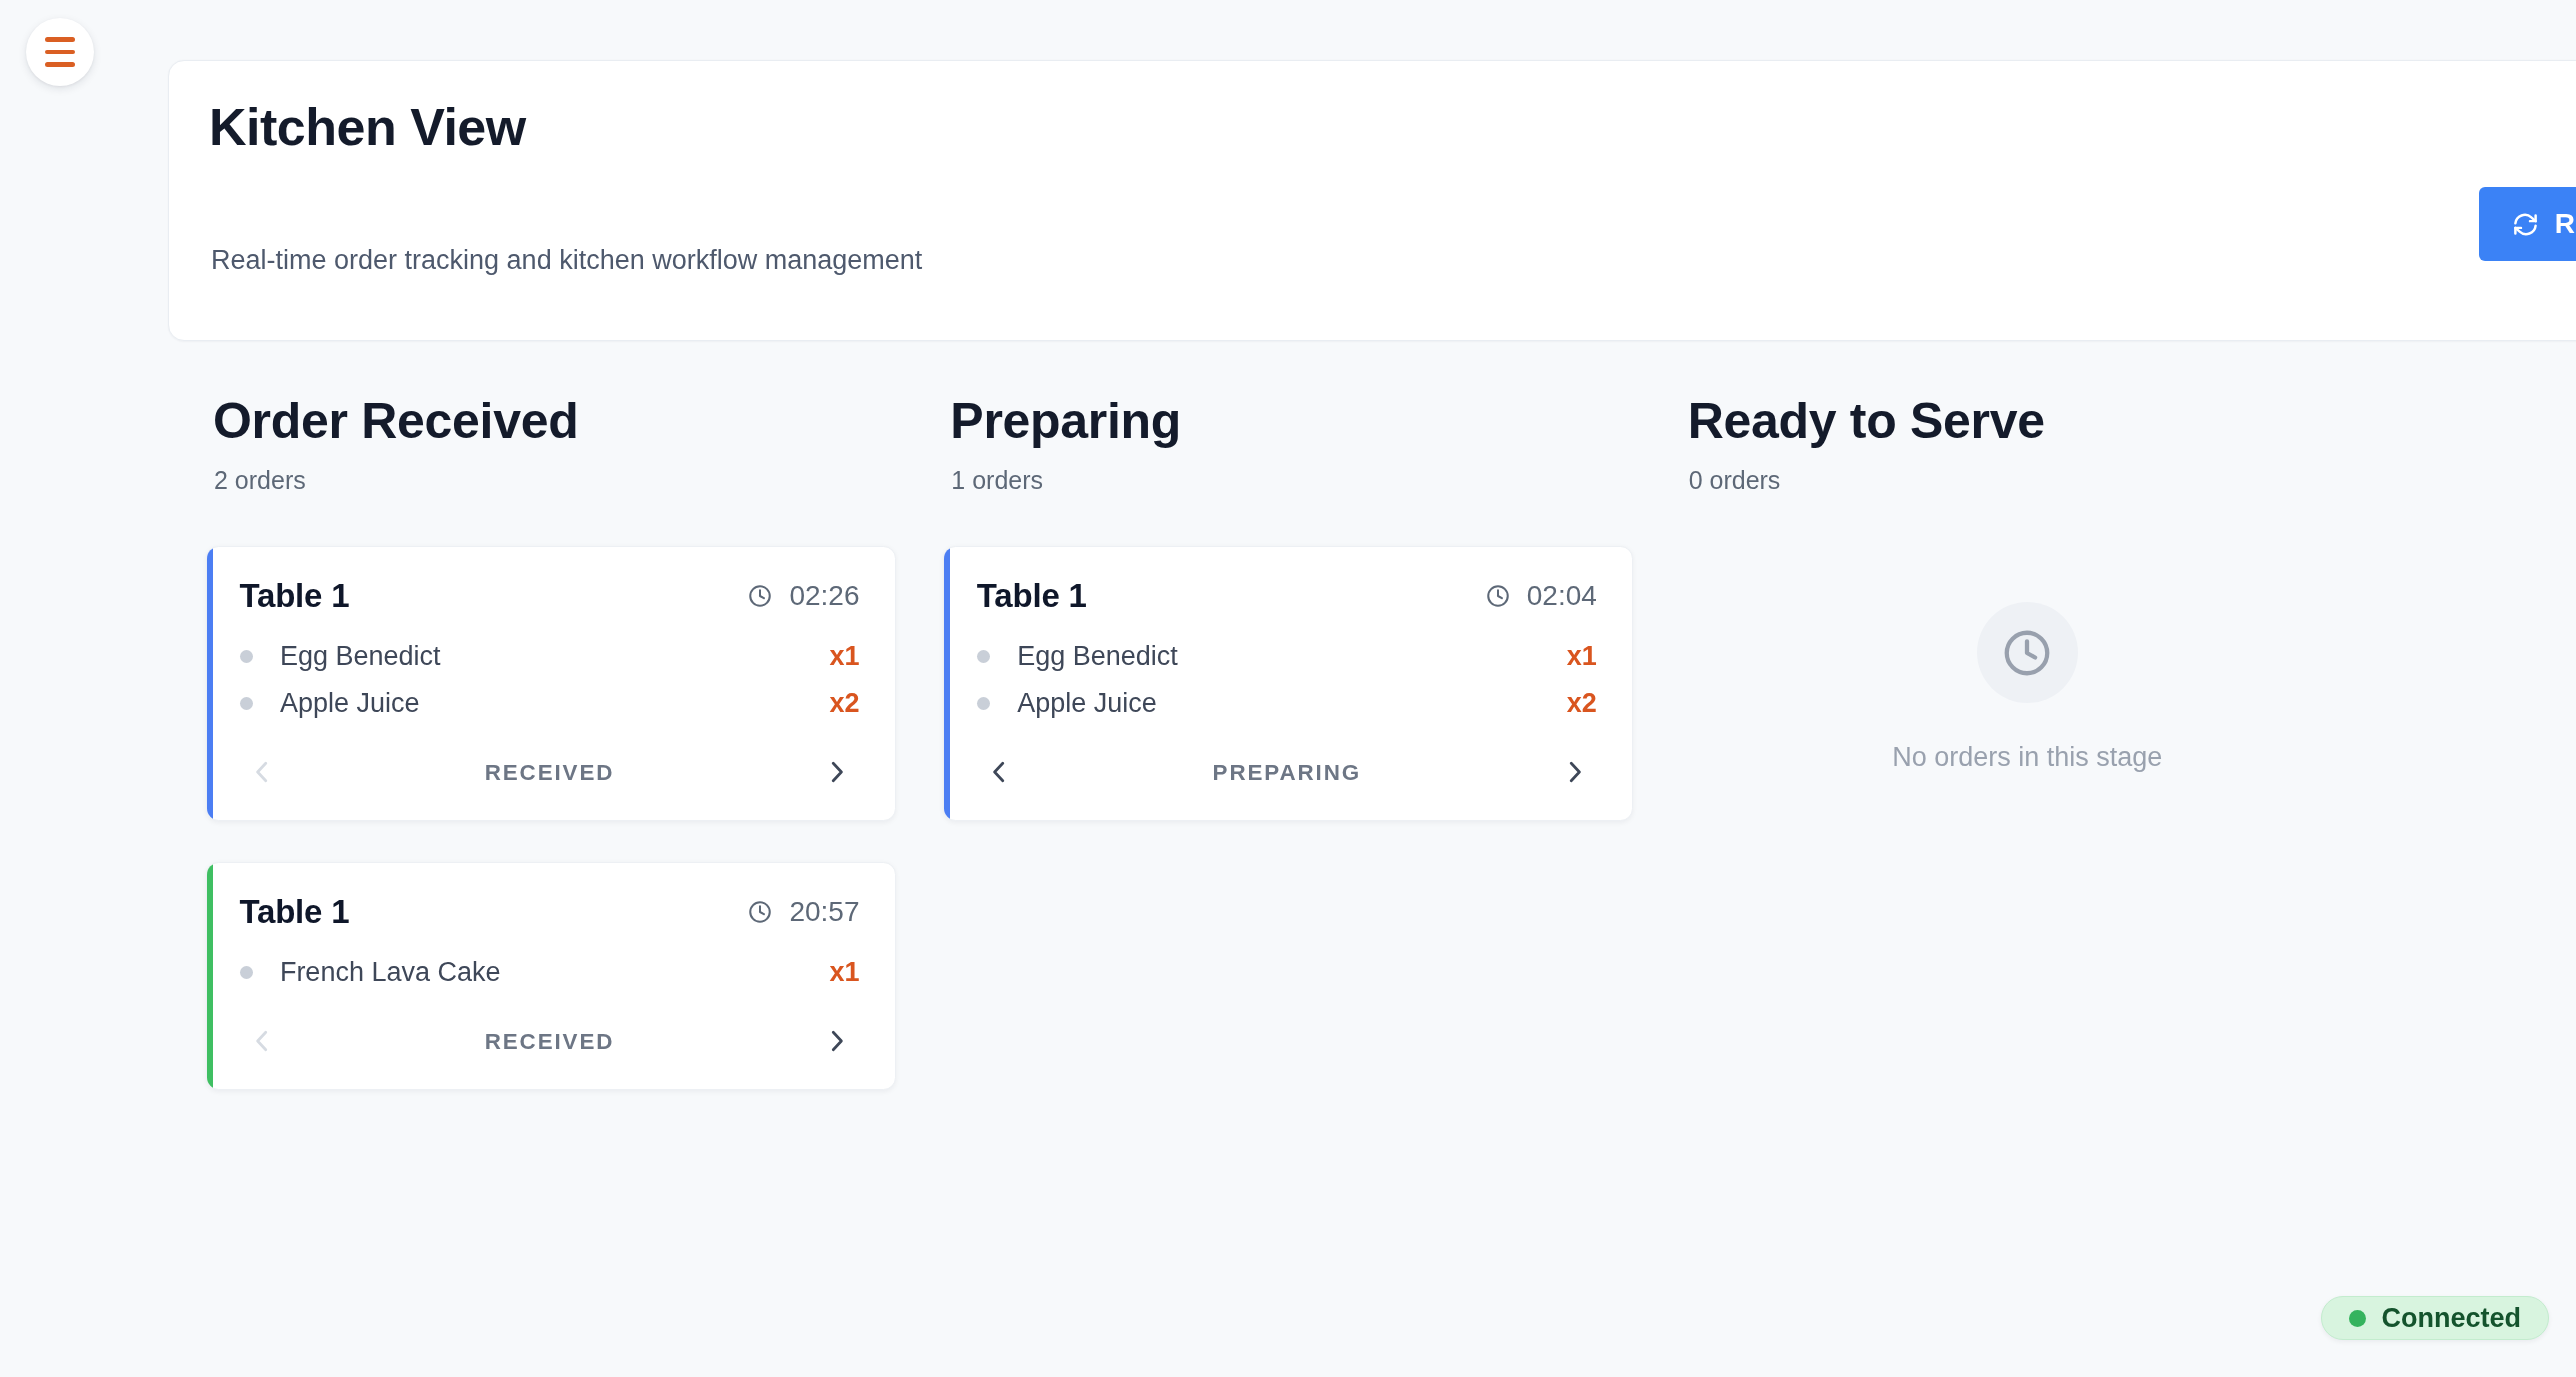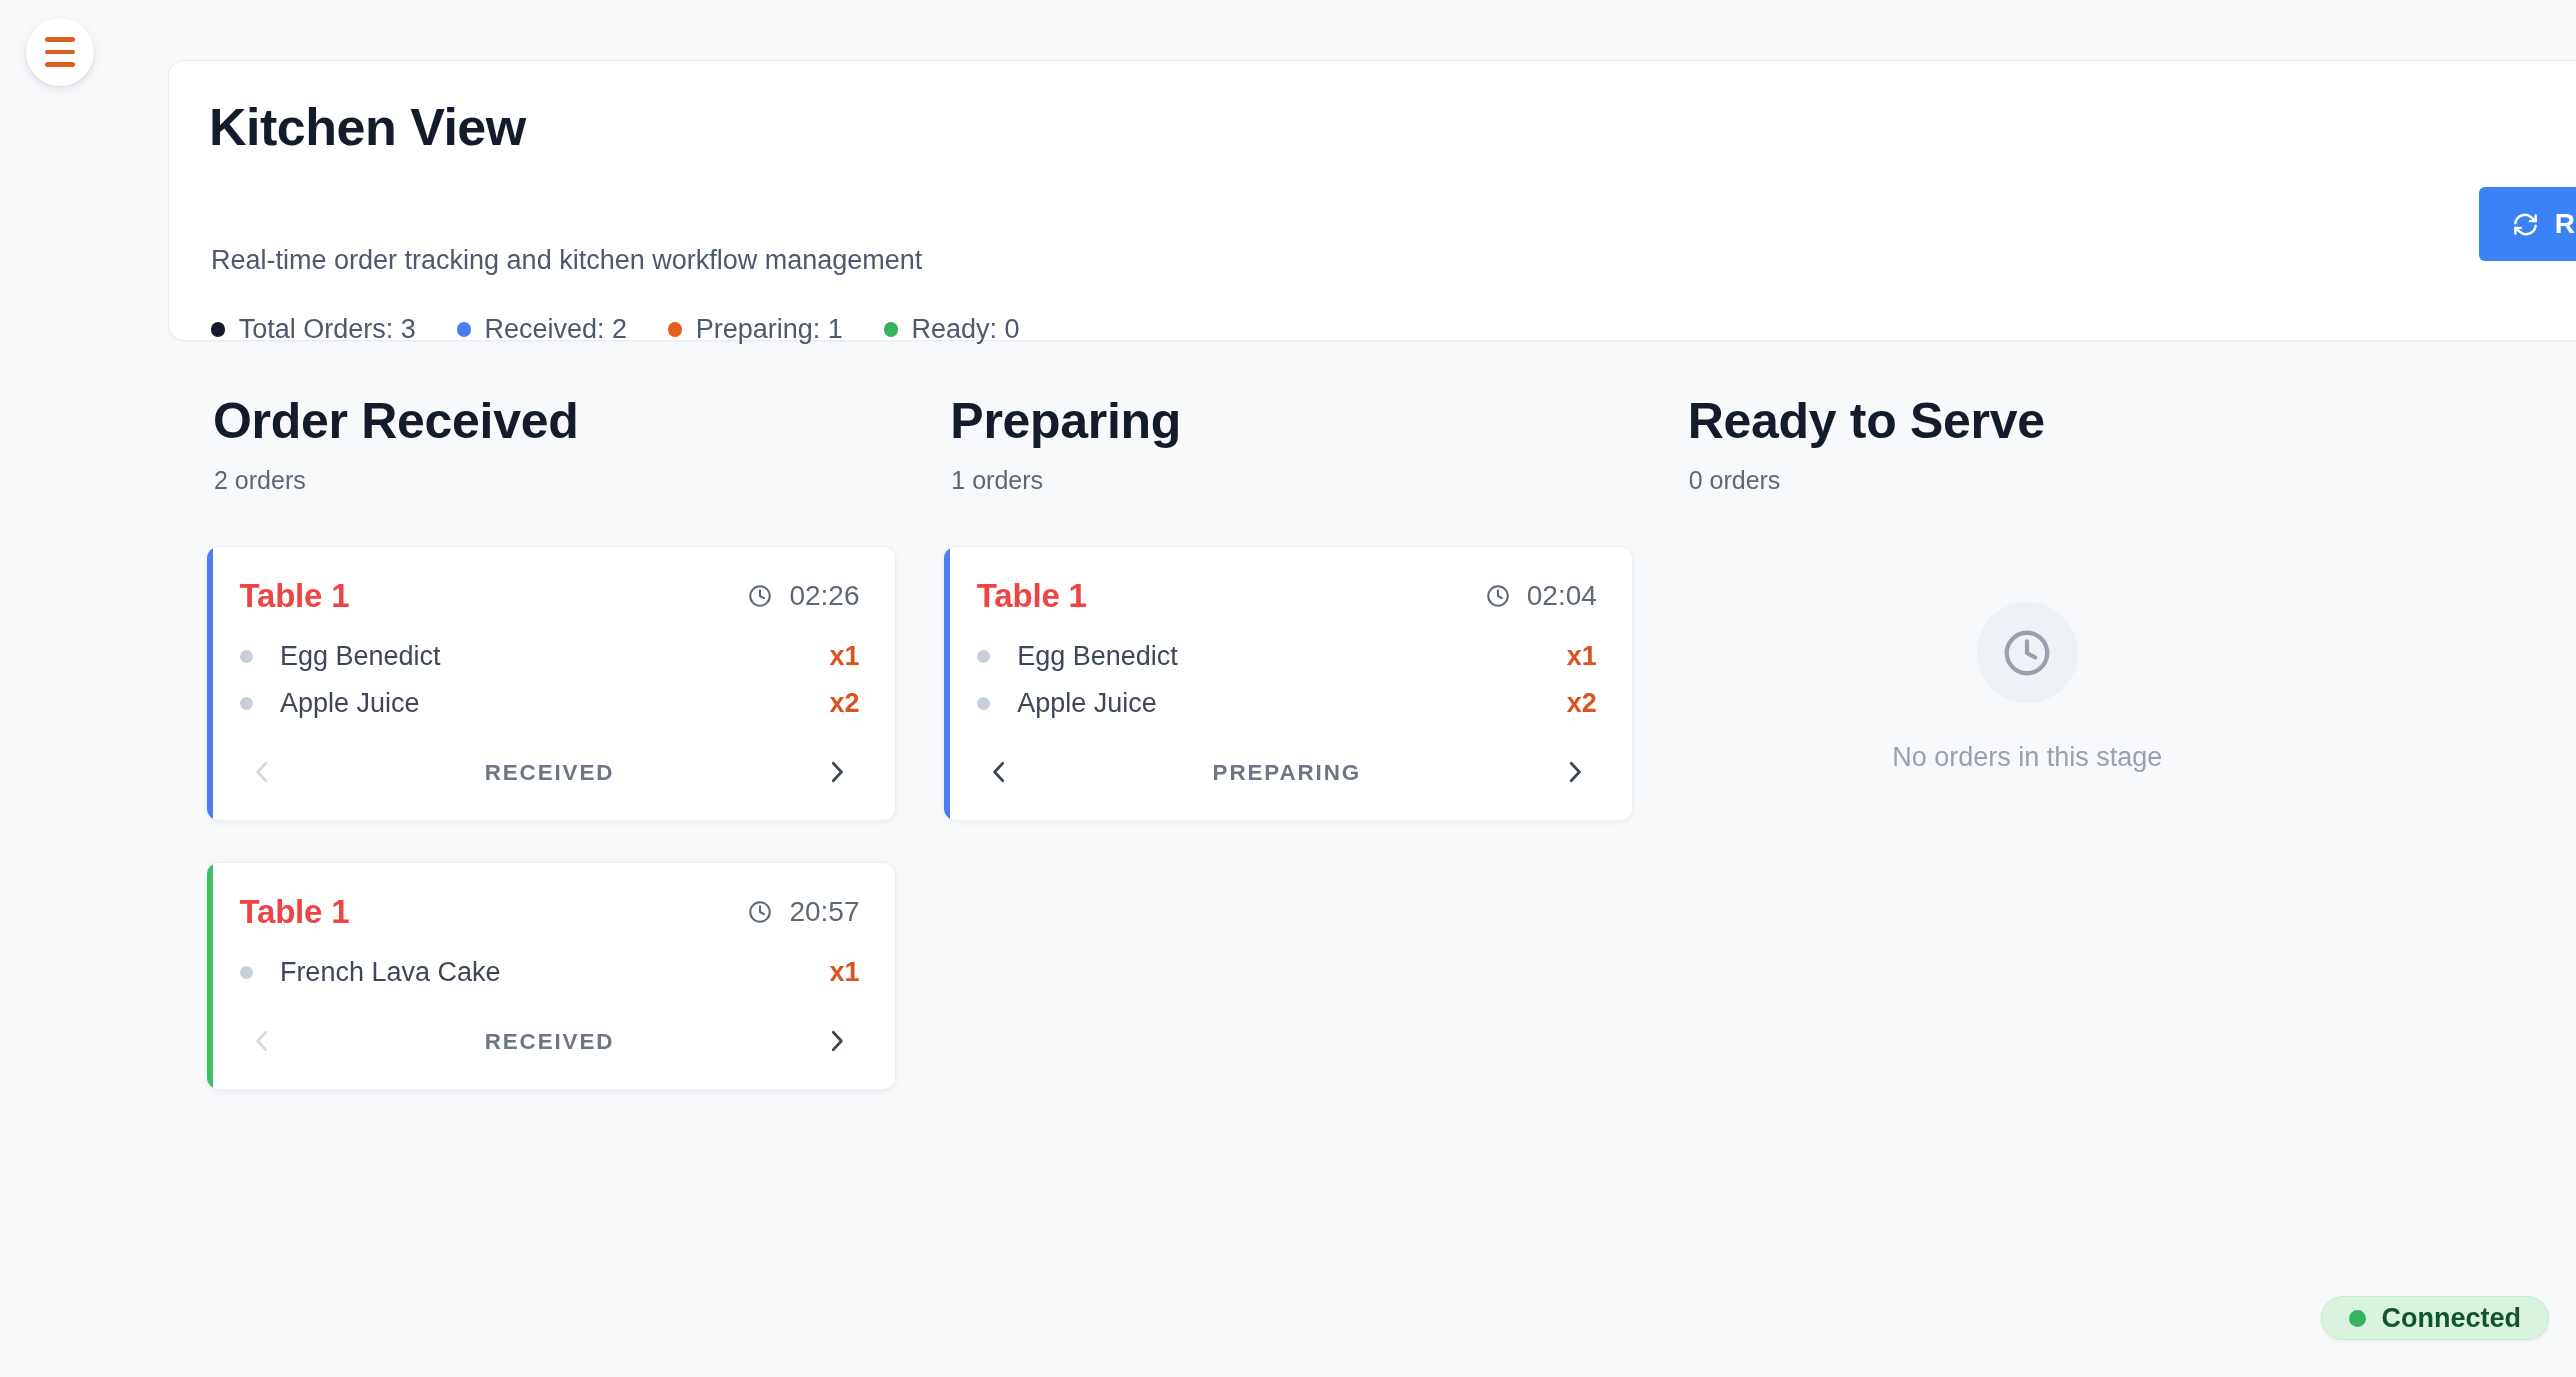--- a/index.html
+++ b/index.html
@@ -88,21 +88,21 @@
     overflow:hidden;
   }
   .order-card::before {
     content:""; position:absolute; left:0; top:0; bottom:0;
     width:6.3px; border-radius:12.5px 0 0 12.5px;
   }
   .order-card.accent-blue::before  { background:#4c7ef3; }
   .order-card.accent-green::before { background:#3fbf62; }
 
   .card-top { display:flex; align-items:center; justify-content:space-between; }
-  .table-name { font-size:33px; font-weight:bold; color:#ef4444; letter-spacing:-0.2px; }
+  .table-name { font-size:33px; font-weight:bold; color:#0f172a; letter-spacing:-0.2px; }
   .elapsed { display:flex; align-items:center; gap:16px; font-size:28px; color:#5d6877; }
   .elapsed svg { display:block; }
 
   .items { margin-top:26px; }
   .item-row {
     display:flex; align-items:center; justify-content:space-between;
     margin-bottom:16px;
   }
   .item-left { display:flex; align-items:center; gap:27px; }
   .item-bullet { width:13.4px; height:13.4px; border-radius:50%; background:#c9cfd8; display:block; }
@@ -152,38 +152,20 @@
 
 <button class="fab">
   <span class="bar"></span>
   <span class="bar"></span>
   <span class="bar"></span>
 </button>
 
 <div class="header-panel">
   <div class="page-title">Kitchen View</div>
   <div class="page-subtitle">Real-time order tracking and kitchen workflow management</div>
-  <div class="stats" id="stats-row">
-      <div class="stat">
-        <span class="dot" style="background: rgb(20, 27, 43);"></span>
-        <span class="txt">Total Orders: 3</span>
-      </div>
-      <div class="stat">
-        <span class="dot" style="background: rgb(76, 126, 243);"></span>
-        <span class="txt">Received: 2</span>
-      </div>
-      <div class="stat">
-        <span class="dot" style="background: rgb(226, 98, 27);"></span>
-        <span class="txt">Preparing: 1</span>
-      </div>
-      <div class="stat">
-        <span class="dot" style="background: rgb(53, 179, 94);"></span>
-        <span class="txt">Ready: 0</span>
-      </div>
-    </div>
 
   <button class="refresh-btn">
     <span>
       <svg width="27" height="27" viewBox="0 0 24 24" fill="none" stroke="#ffffff" stroke-width="2.2" stroke-linecap="round" stroke-linejoin="round">
         <path d="M3 11a8.5 8.5 0 0 1 14.2-5.3L21 9"></path>
         <polyline points="21 4 21 9 16 9"></polyline>
         <path d="M21 13a8.5 8.5 0 0 1-14.2 5.3L3 15"></path>
         <polyline points="3 20 3 15 8 15"></polyline>
       </svg>
     </span>

